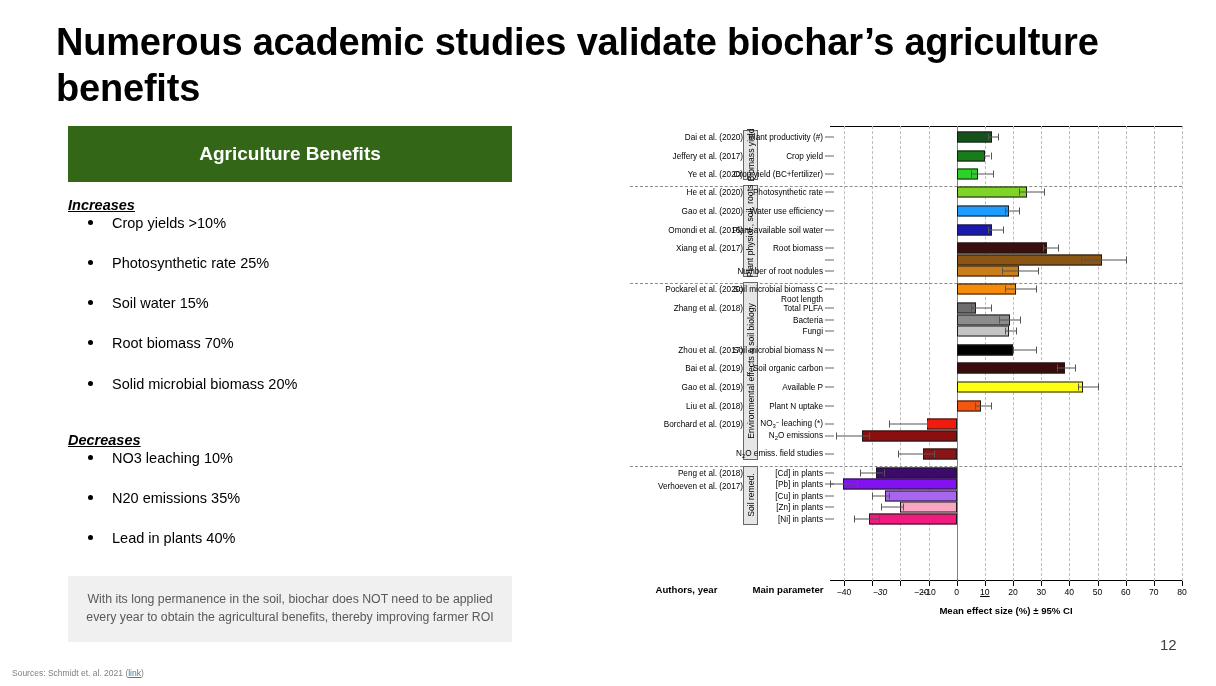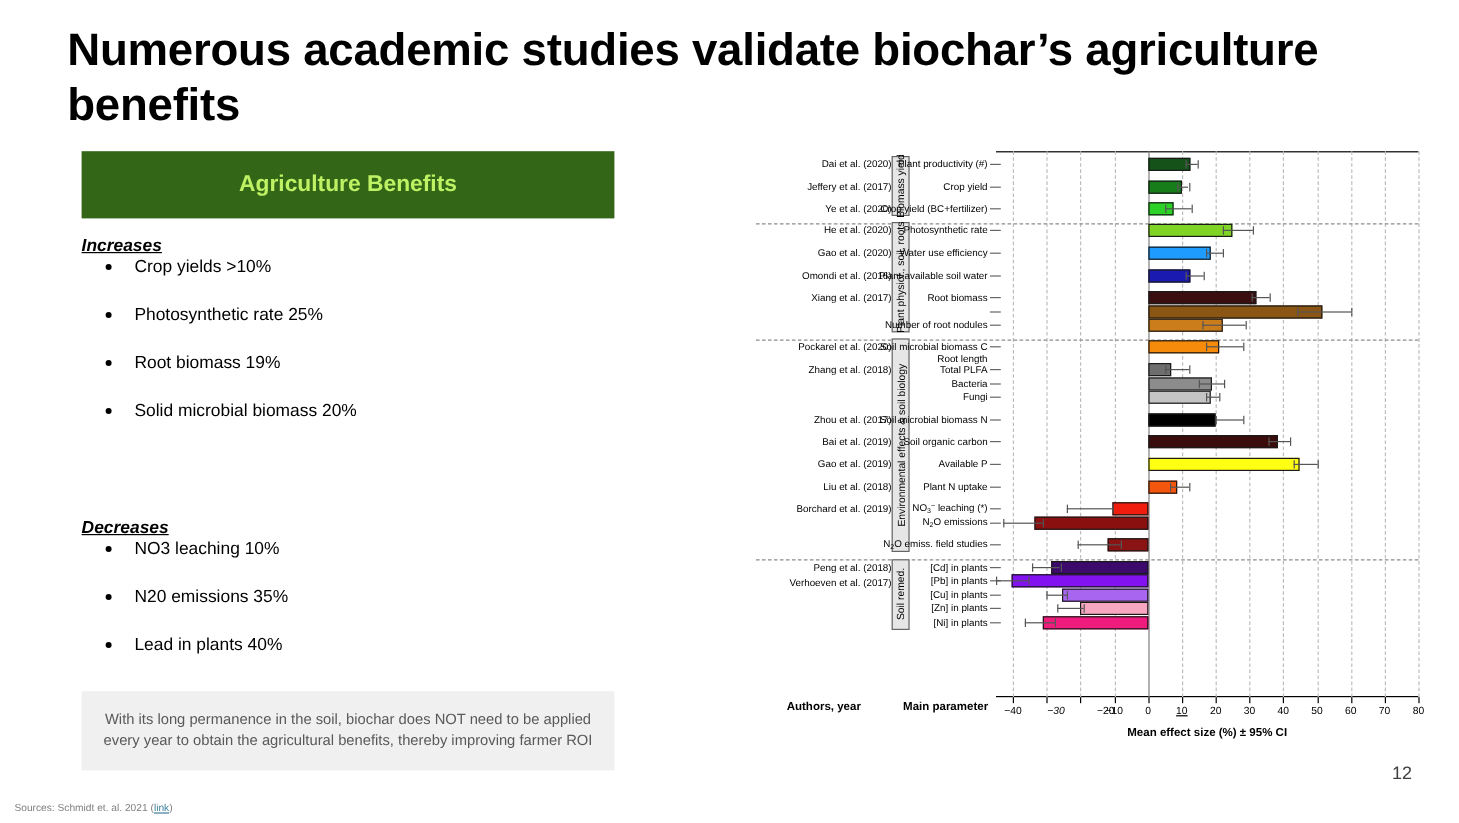--- a/index.html
+++ b/index.html
@@ -20,21 +20,21 @@
     color:#000;line-height:1.2;
   }
 
   
   #benefits-header{
     position:absolute;left:68px;top:126px;width:444px;height:56px;
     background:#336617;
     display:flex;align-items:center;justify-content:center;
   }
   #benefits-header .hdr-text{
-    color:#bef264;font-size:19px;font-weight:bold;
+    color:#ffffff;font-size:19px;font-weight:bold;
   }
 
   .section-label{
     position:absolute;left:68px;
     font-size:14.5px;font-weight:bold;font-style:italic;
     text-decoration:underline;color:#000;
   }
   #increases-label{top:197px;}
   #decreases-label{top:432px;}
 
@@ -164,21 +164,22 @@
   <div id="page-title">Numerous academic studies validate biochar’s agriculture benefits</div>
 
   <div id="benefits-header">
     <div class="hdr-text">Agriculture Benefits</div>
   </div>
 
   <div class="section-label" id="increases-label">Increases</div>
   <ul class="bullet-list" id="increases-list">
       <li><span class="dot"></span><span>Crop yields &gt;10%</span></li>
       <li><span class="dot"></span><span>Photosynthetic rate 25%</span></li>
-      <li><span class="dot"></span><span>Root biomass 19%</span></li>
+      <li><span class="dot"></span><span>Soil water 15%</span></li>
+      <li><span class="dot"></span><span>Root biomass 70%</span></li>
       <li><span class="dot"></span><span>Solid microbial biomass 20%</span></li>
     </ul>
 
   <div class="section-label" id="decreases-label">Decreases</div>
   <ul class="bullet-list" id="decreases-list">
       <li><span class="dot"></span><span>NO3 leaching 10%</span></li>
       <li><span class="dot"></span><span>N20 emissions 35%</span></li>
       <li><span class="dot"></span><span>Lead in plants 40%</span></li>
     </ul>
 

